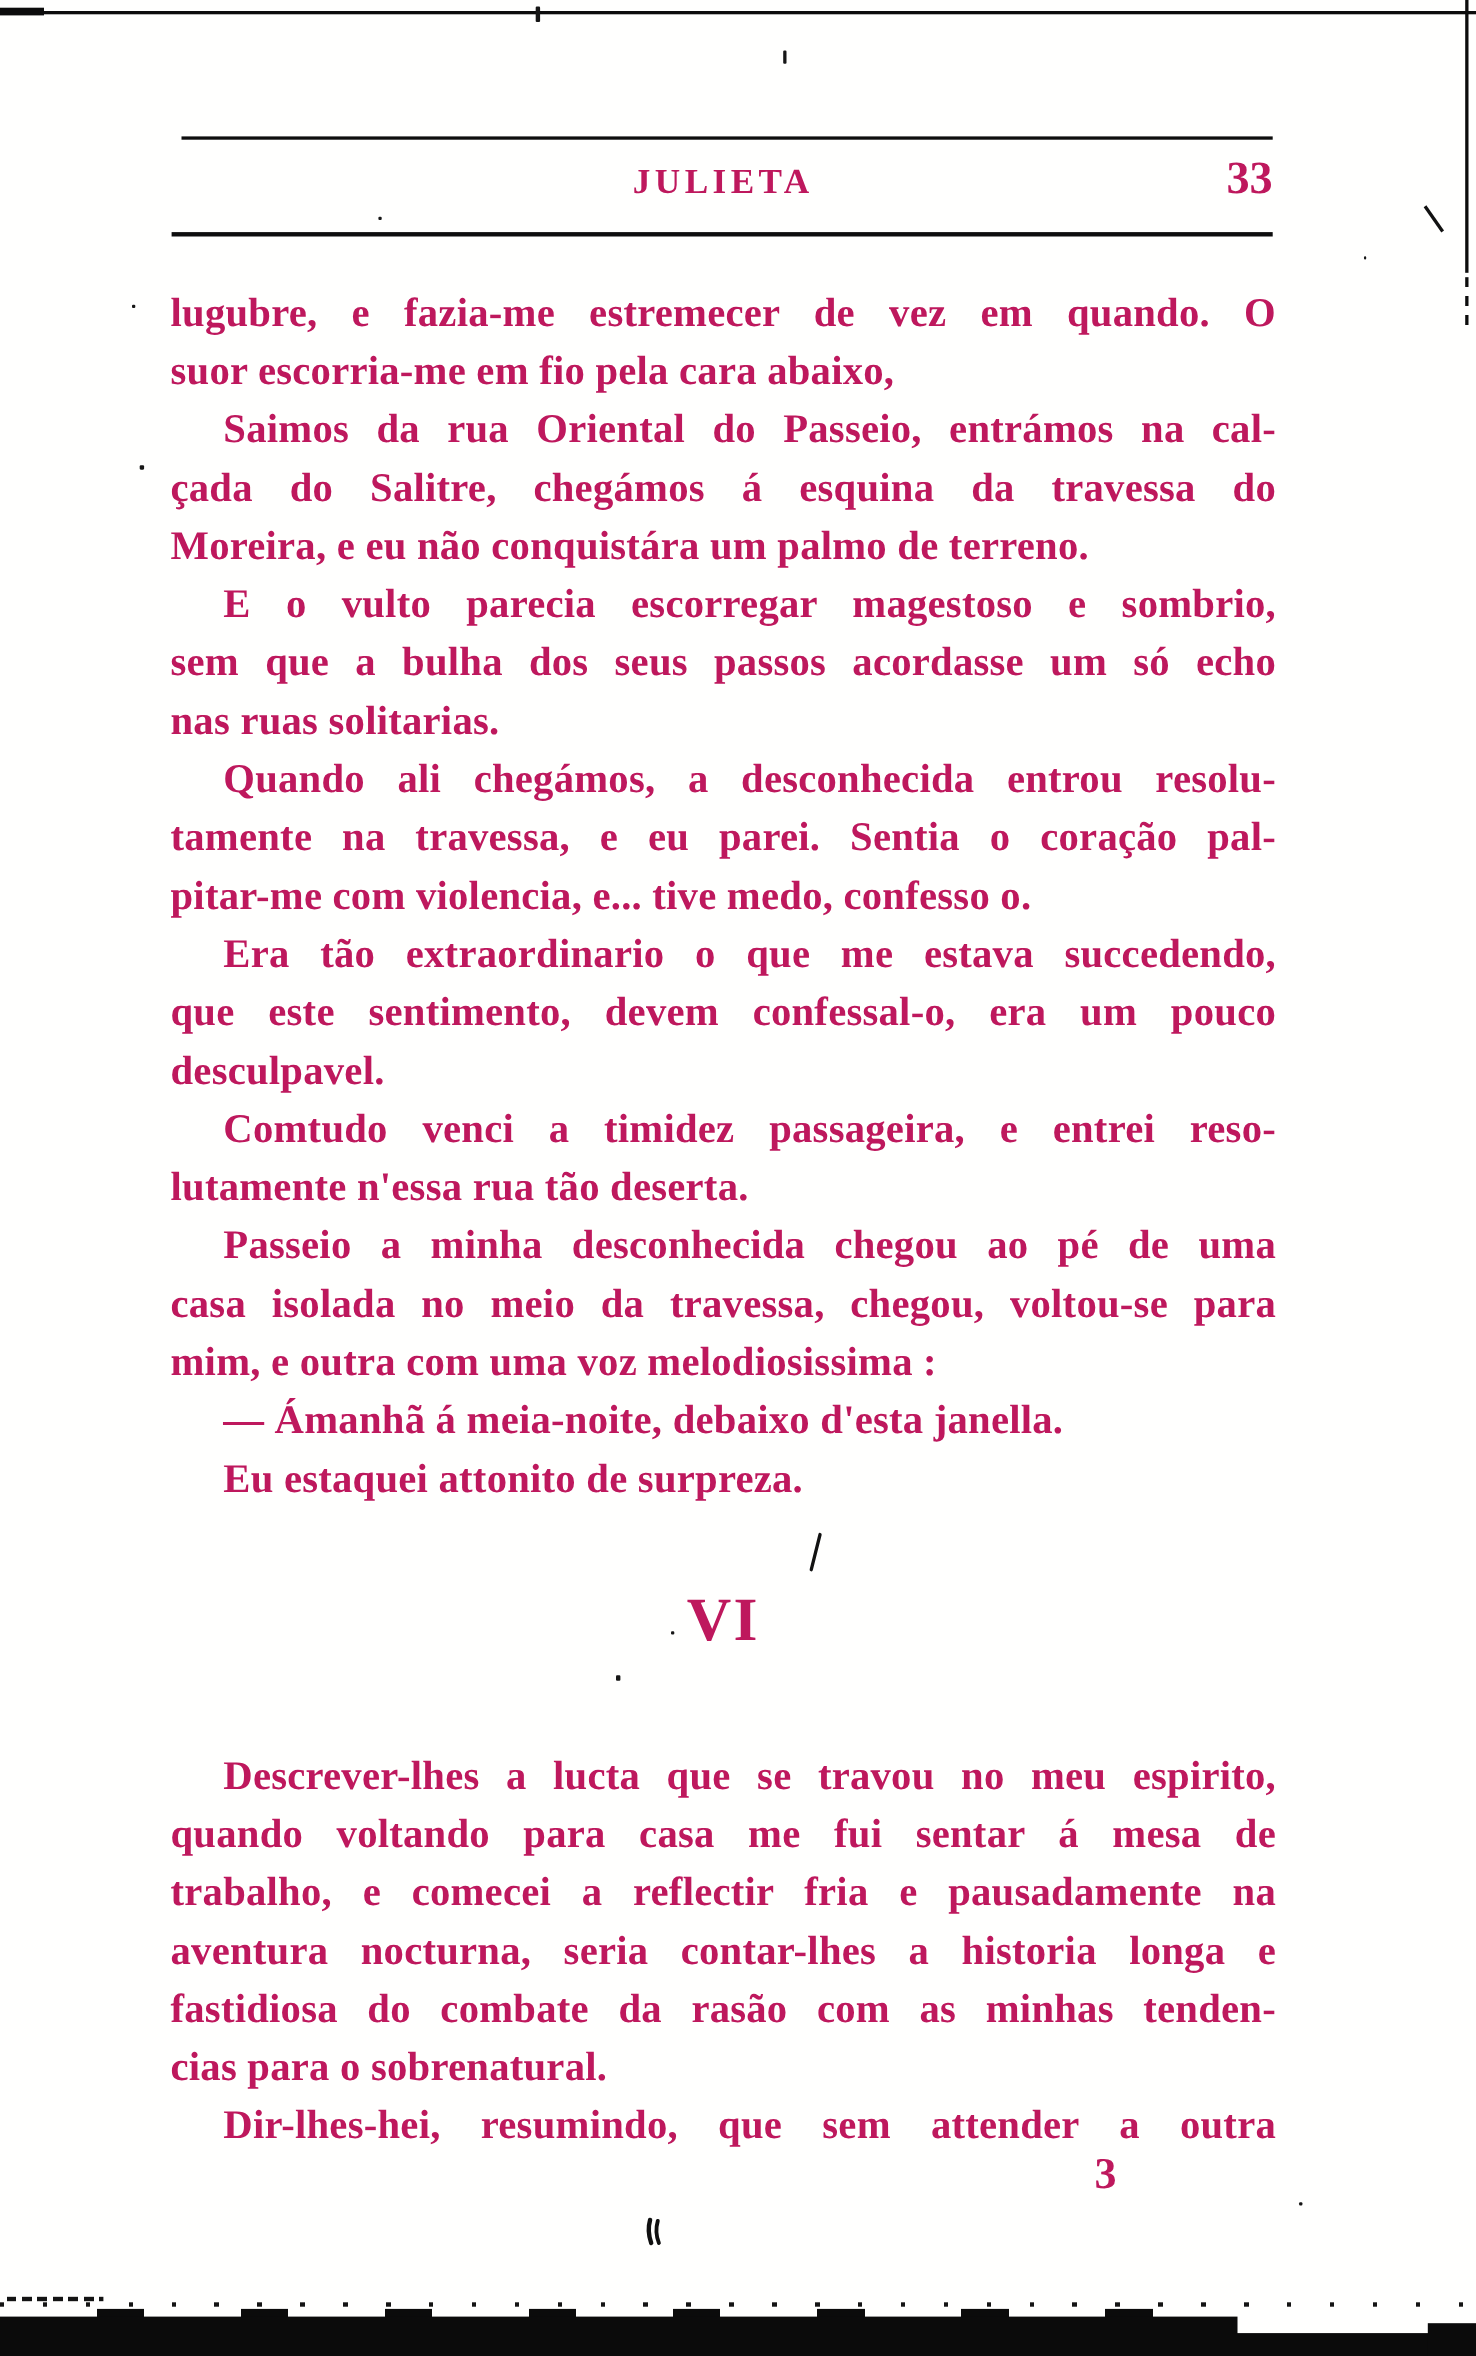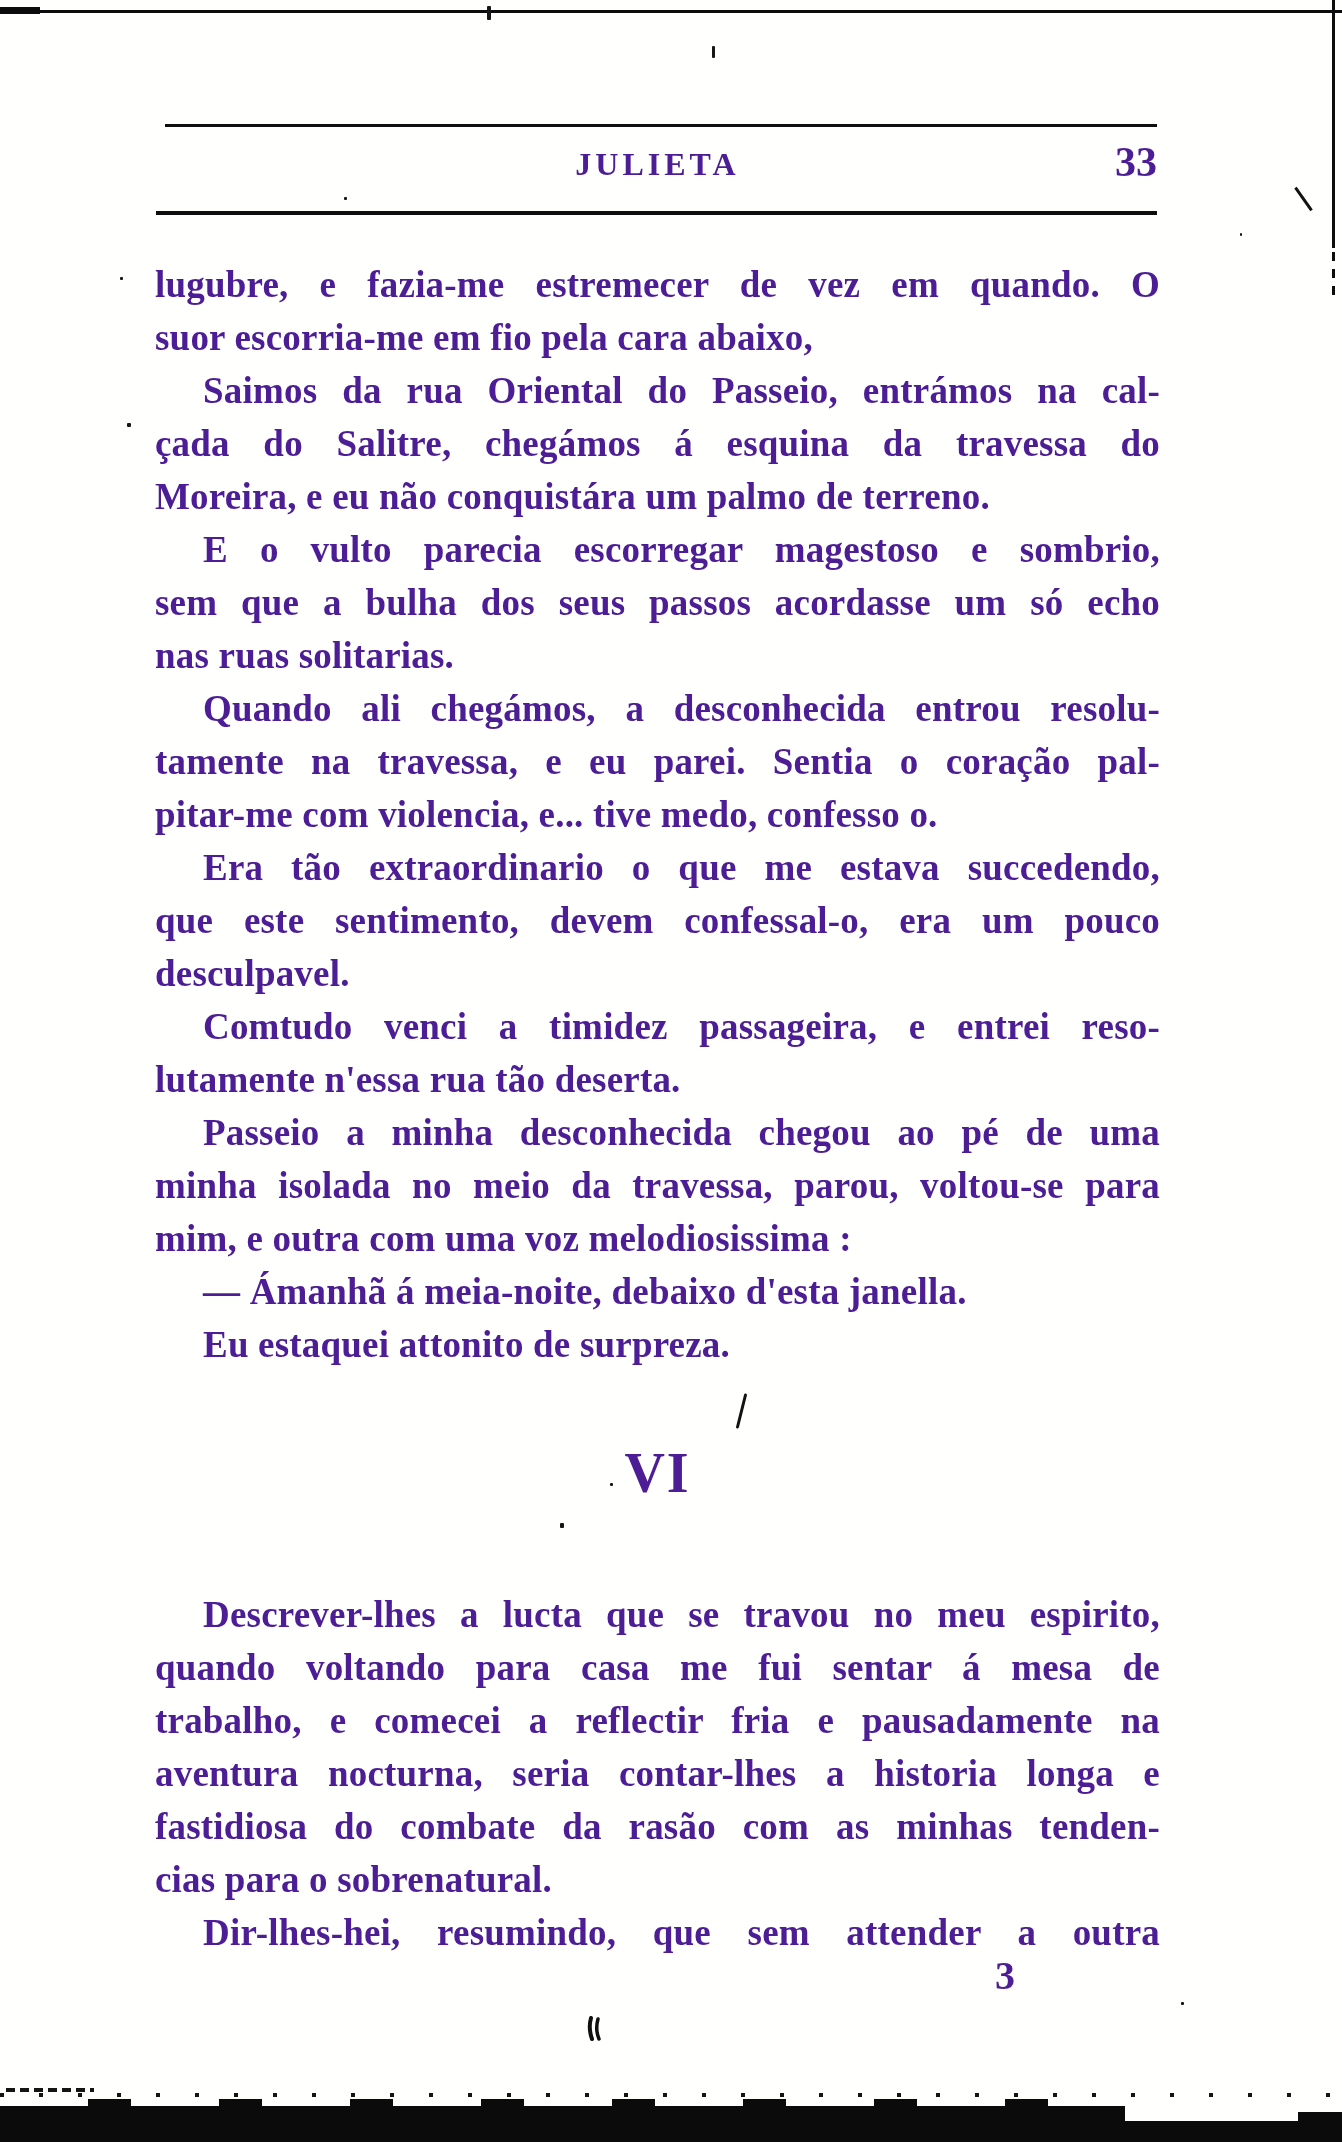--- a/index.html
+++ b/index.html
@@ -3,21 +3,21 @@
 <meta charset="utf-8">
 <style>
   html,body { margin:0; padding:0; background:#e8e8e4; }
   .page {
     position:relative;
     width:1342px; height:2142px;
     margin:0 auto;
     background:#fffffe;
     overflow:hidden;
     font-family:"Liberation Serif", serif;
-    color:#4c1d95;
+    color:#be185d;
   }
 
   
   .top-edge-line { position:absolute; top:10px; left:0; width:1342px; height:3px; background:#0c0c0c; }
   .top-edge-nub  { position:absolute; top:7px;  left:0; width:40px;  height:7px; background:#0c0c0c; }
   .right-edge-line   { position:absolute; top:0; left:1332px; width:3px; height:248px; background:#0d0d0d; }
   .right-edge-dashes { position:absolute; top:252px; left:1332px; width:3px; height:50px;
                        background:repeating-linear-gradient(180deg,#0d0d0d 0 9px,transparent 9px 17px); }
   .backslash-mark { position:absolute; top:185px; left:1302px; width:3px; height:28px;
                     background:#121212; transform:rotate(-35deg); }
@@ -110,21 +110,21 @@
         <div class="line indent">Era tão extraordinario o que me estava succedendo,</div>
         <div class="line">que este sentimento, devem confessal-o, era um pouco</div>
         <div class="line last">desculpavel.</div>
       </div>
       <div class="paragraph">
         <div class="line indent">Comtudo venci a timidez passageira, e entrei reso-</div>
         <div class="line last">lutamente n'essa rua tão deserta.</div>
       </div>
       <div class="paragraph">
         <div class="line indent">Passeio a minha desconhecida chegou ao pé de uma</div>
-        <div class="line">minha isolada no meio da travessa, parou, voltou-se para</div>
+        <div class="line">casa isolada no meio da travessa, chegou, voltou-se para</div>
         <div class="line last">mim, e outra com uma voz melodiosissima :</div>
       </div>
       <div class="paragraph">
         <div class="line last indent">— Ámanhã á meia-noite, debaixo d'esta janella.</div>
       </div>
       <div class="paragraph">
         <div class="line last indent">Eu estaquei attonito de surpreza.</div>
       </div>
       <div class="section-heading">VI</div>
       <div class="paragraph">

